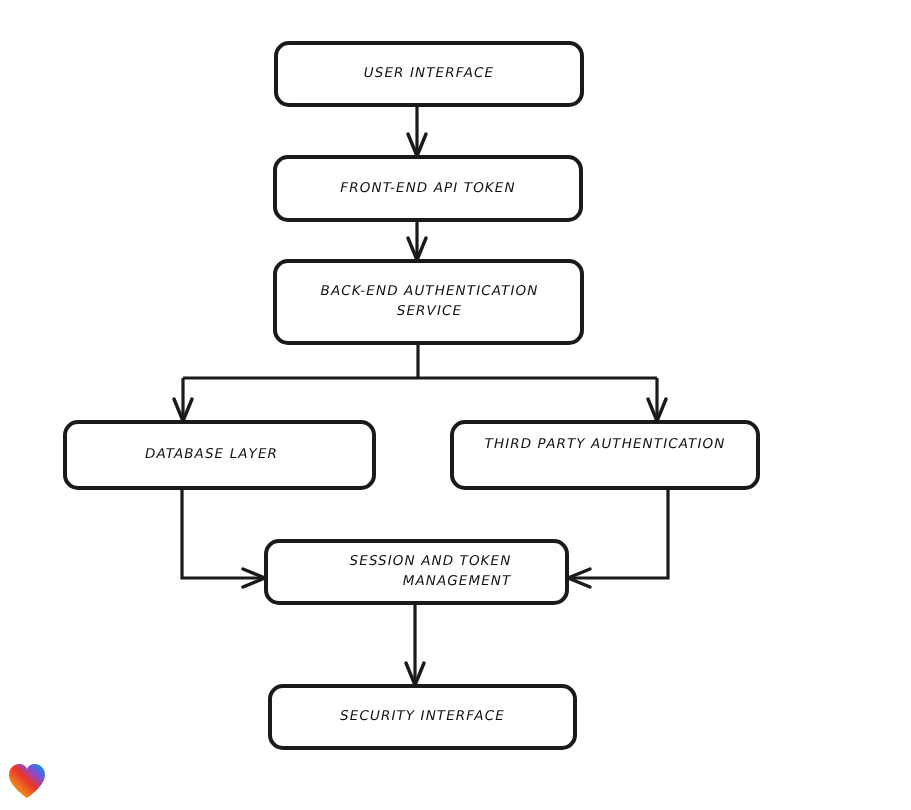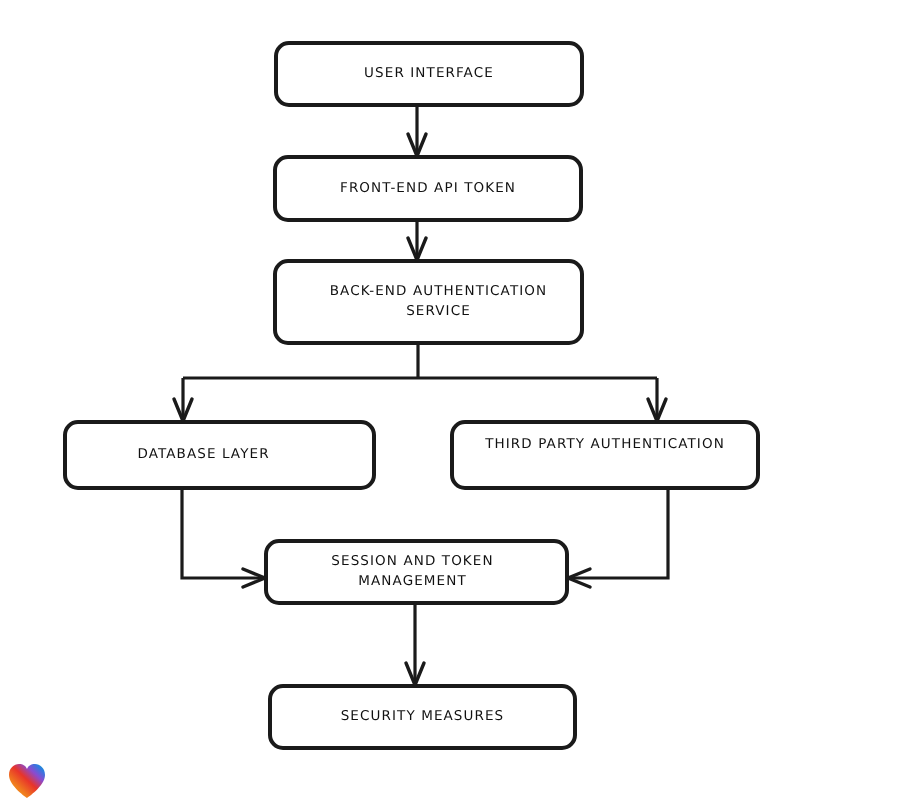--- a/index.html
+++ b/index.html
@@ -22,20 +22,21 @@
     height: 810px;
   }
   .node-label {
     position: absolute;
     display: flex;
     align-items: center;
     justify-content: center;
     text-align: center;
     font-family: "DejaVu Sans", sans-serif;
     font-size: 13.5px;
+    font-style: italic;
     font-weight: 500;
     letter-spacing: 1.1px;
     color: #111111;
     line-height: 1.45;
     white-space: pre-line;
     pointer-events: none;
     text-rendering: geometricPrecision;
   }
 </style>
 </head>
@@ -103,23 +104,23 @@
              C 28 766, 31 764, 35 764
              C 40 764, 45 768, 45 775
              C 45 786, 27 798, 27 798 Z" fill="url(#heartGrad)"></path>
   </g>
 </svg>
 
 <div class="node-label" style="left:276px; top:43px; width:306px; height:62px;">USER INTERFACE</div>
 
 <div class="node-label" style="left:275px; top:157px; width:306px; height:63px;">FRONT-END API TOKEN</div>
 
-<div class="node-label" style="left:285px; top:261px; width:307px; height:82px;">BACK-END AUTHENTICATION
+<div class="node-label" style="left:276px; top:261px; width:307px; height:82px;">BACK-END AUTHENTICATION
 SERVICE</div>
 
-<div class="node-label" style="left:49px; top:422px; width:309px; height:66px;">DATABASE LAYER</div>
+<div class="node-label" style="left:57px; top:422px; width:309px; height:66px;">DATABASE LAYER</div>
 
 <div class="node-label" style="left:452px; top:412px; width:306px; height:66px;">THIRD PARTY AUTHENTICATION</div>
 
-<div class="node-label" style="left:262px; top:541px; width:301px; height:62px;">SESSION AND TOKEN
+<div class="node-label" style="left:280px; top:541px; width:301px; height:62px;text-align:right;">SESSION AND TOKEN
 MANAGEMENT</div>
 
-<div class="node-label" style="left:270px; top:686px; width:305px; height:62px;">SECURITY MEASURES</div>
+<div class="node-label" style="left:270px; top:686px; width:305px; height:62px;">SECURITY INTERFACE</div>
 
 </body></html>

